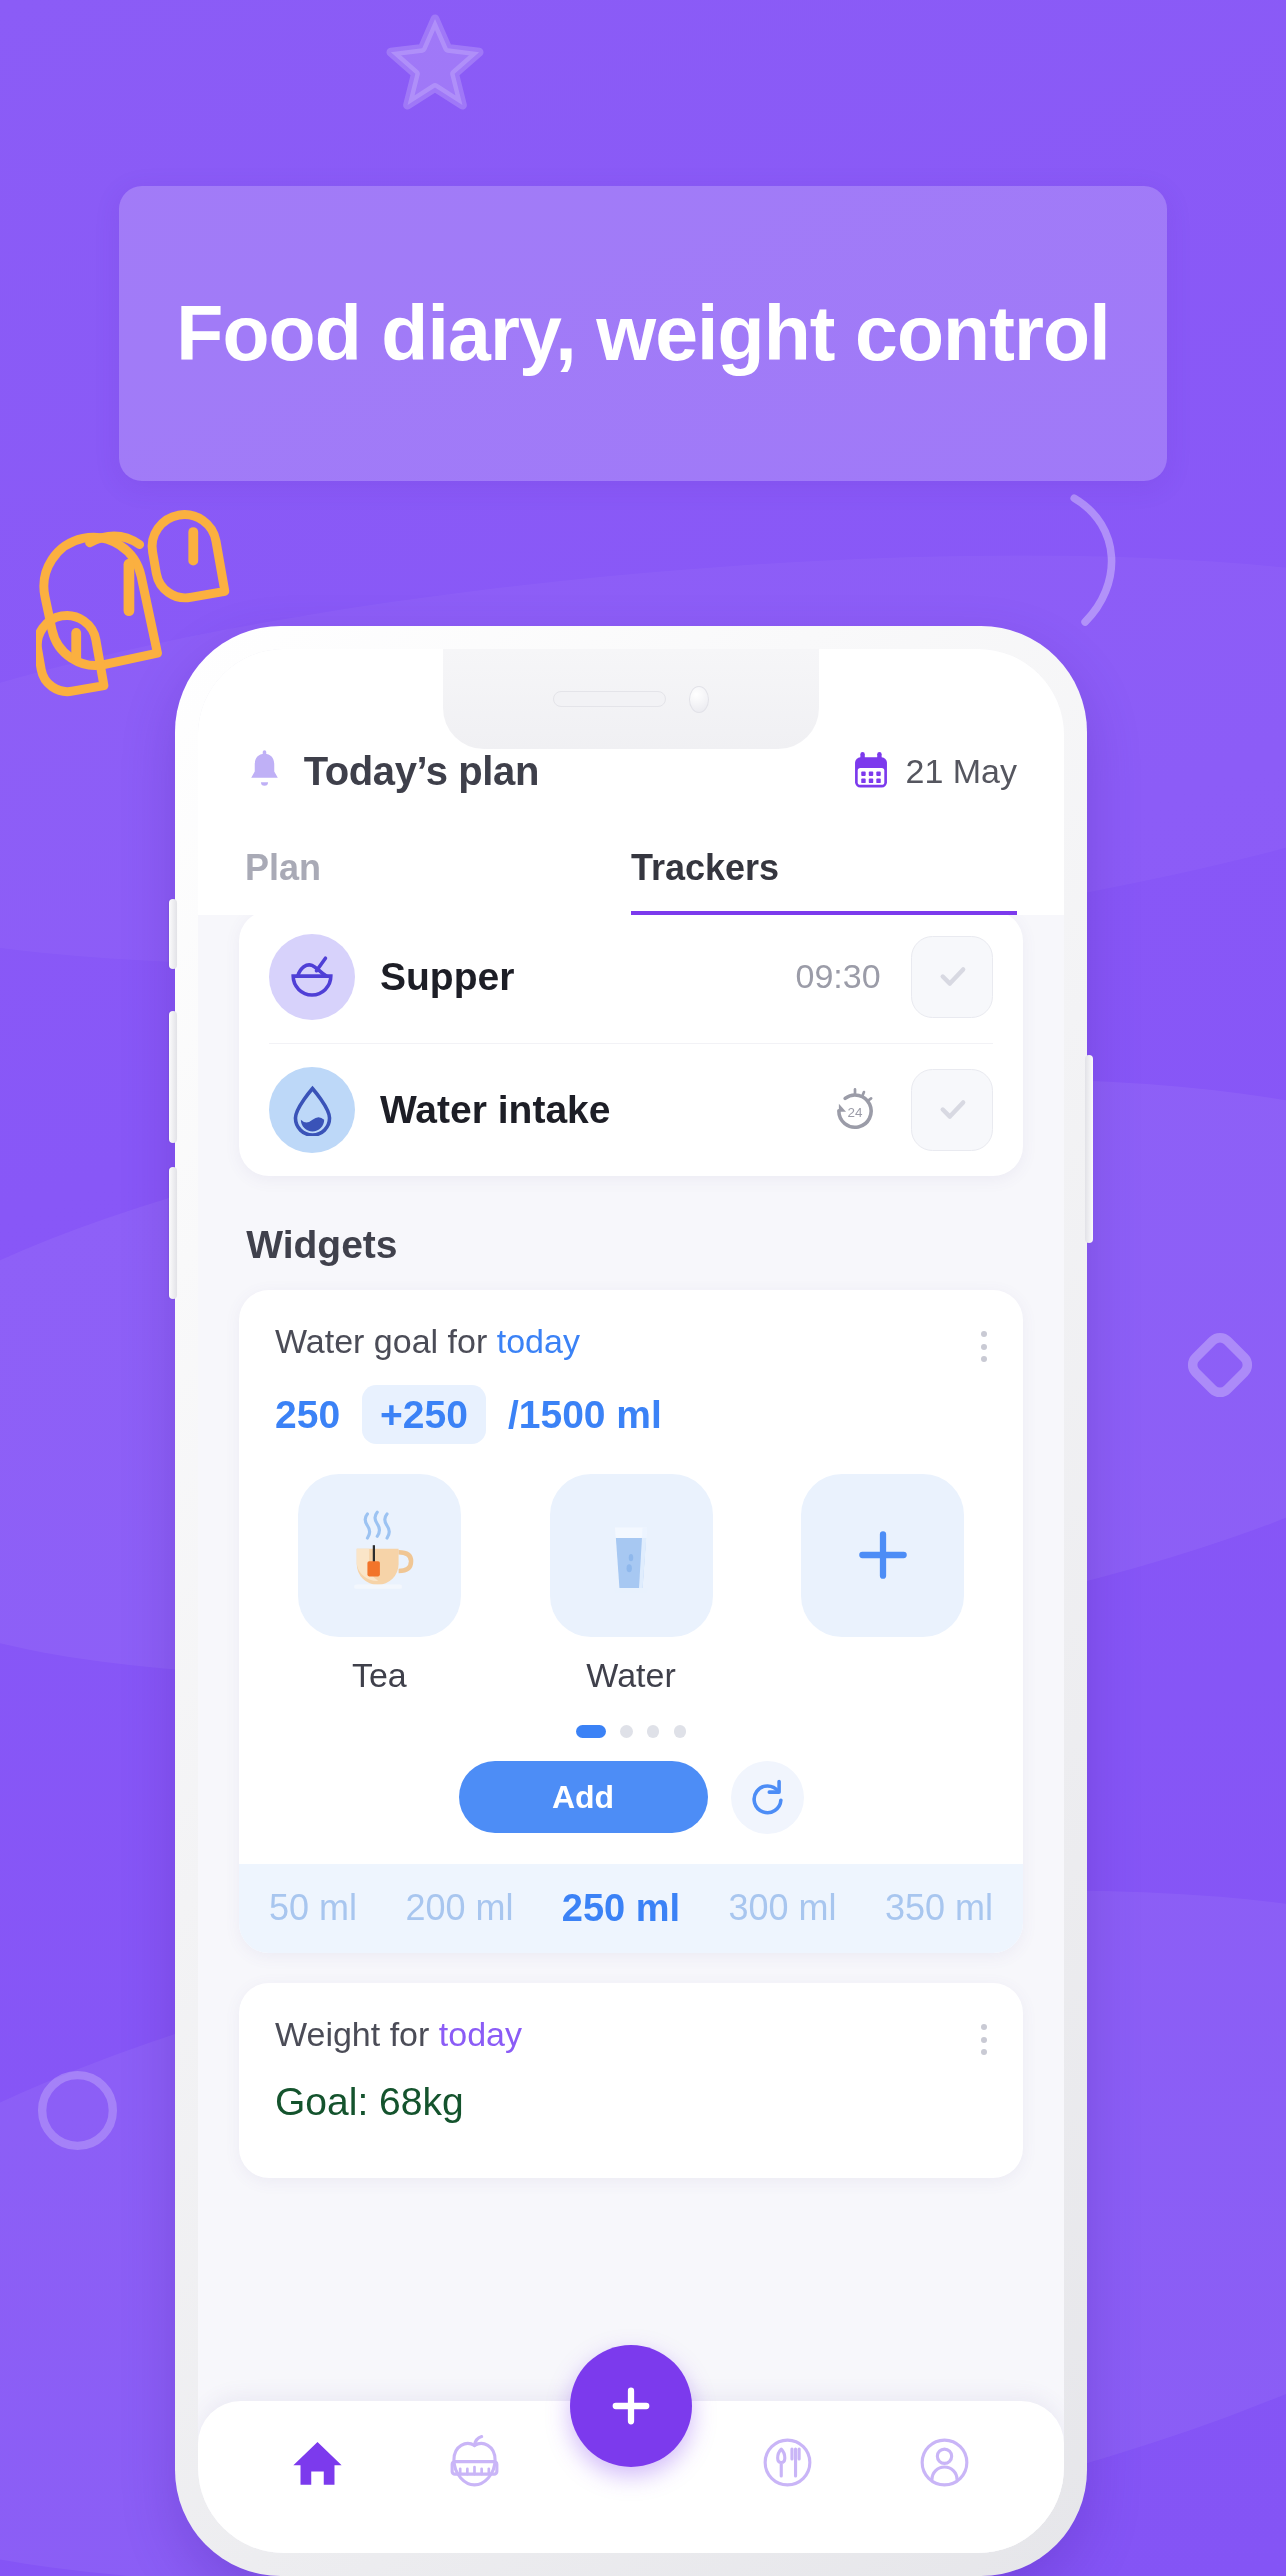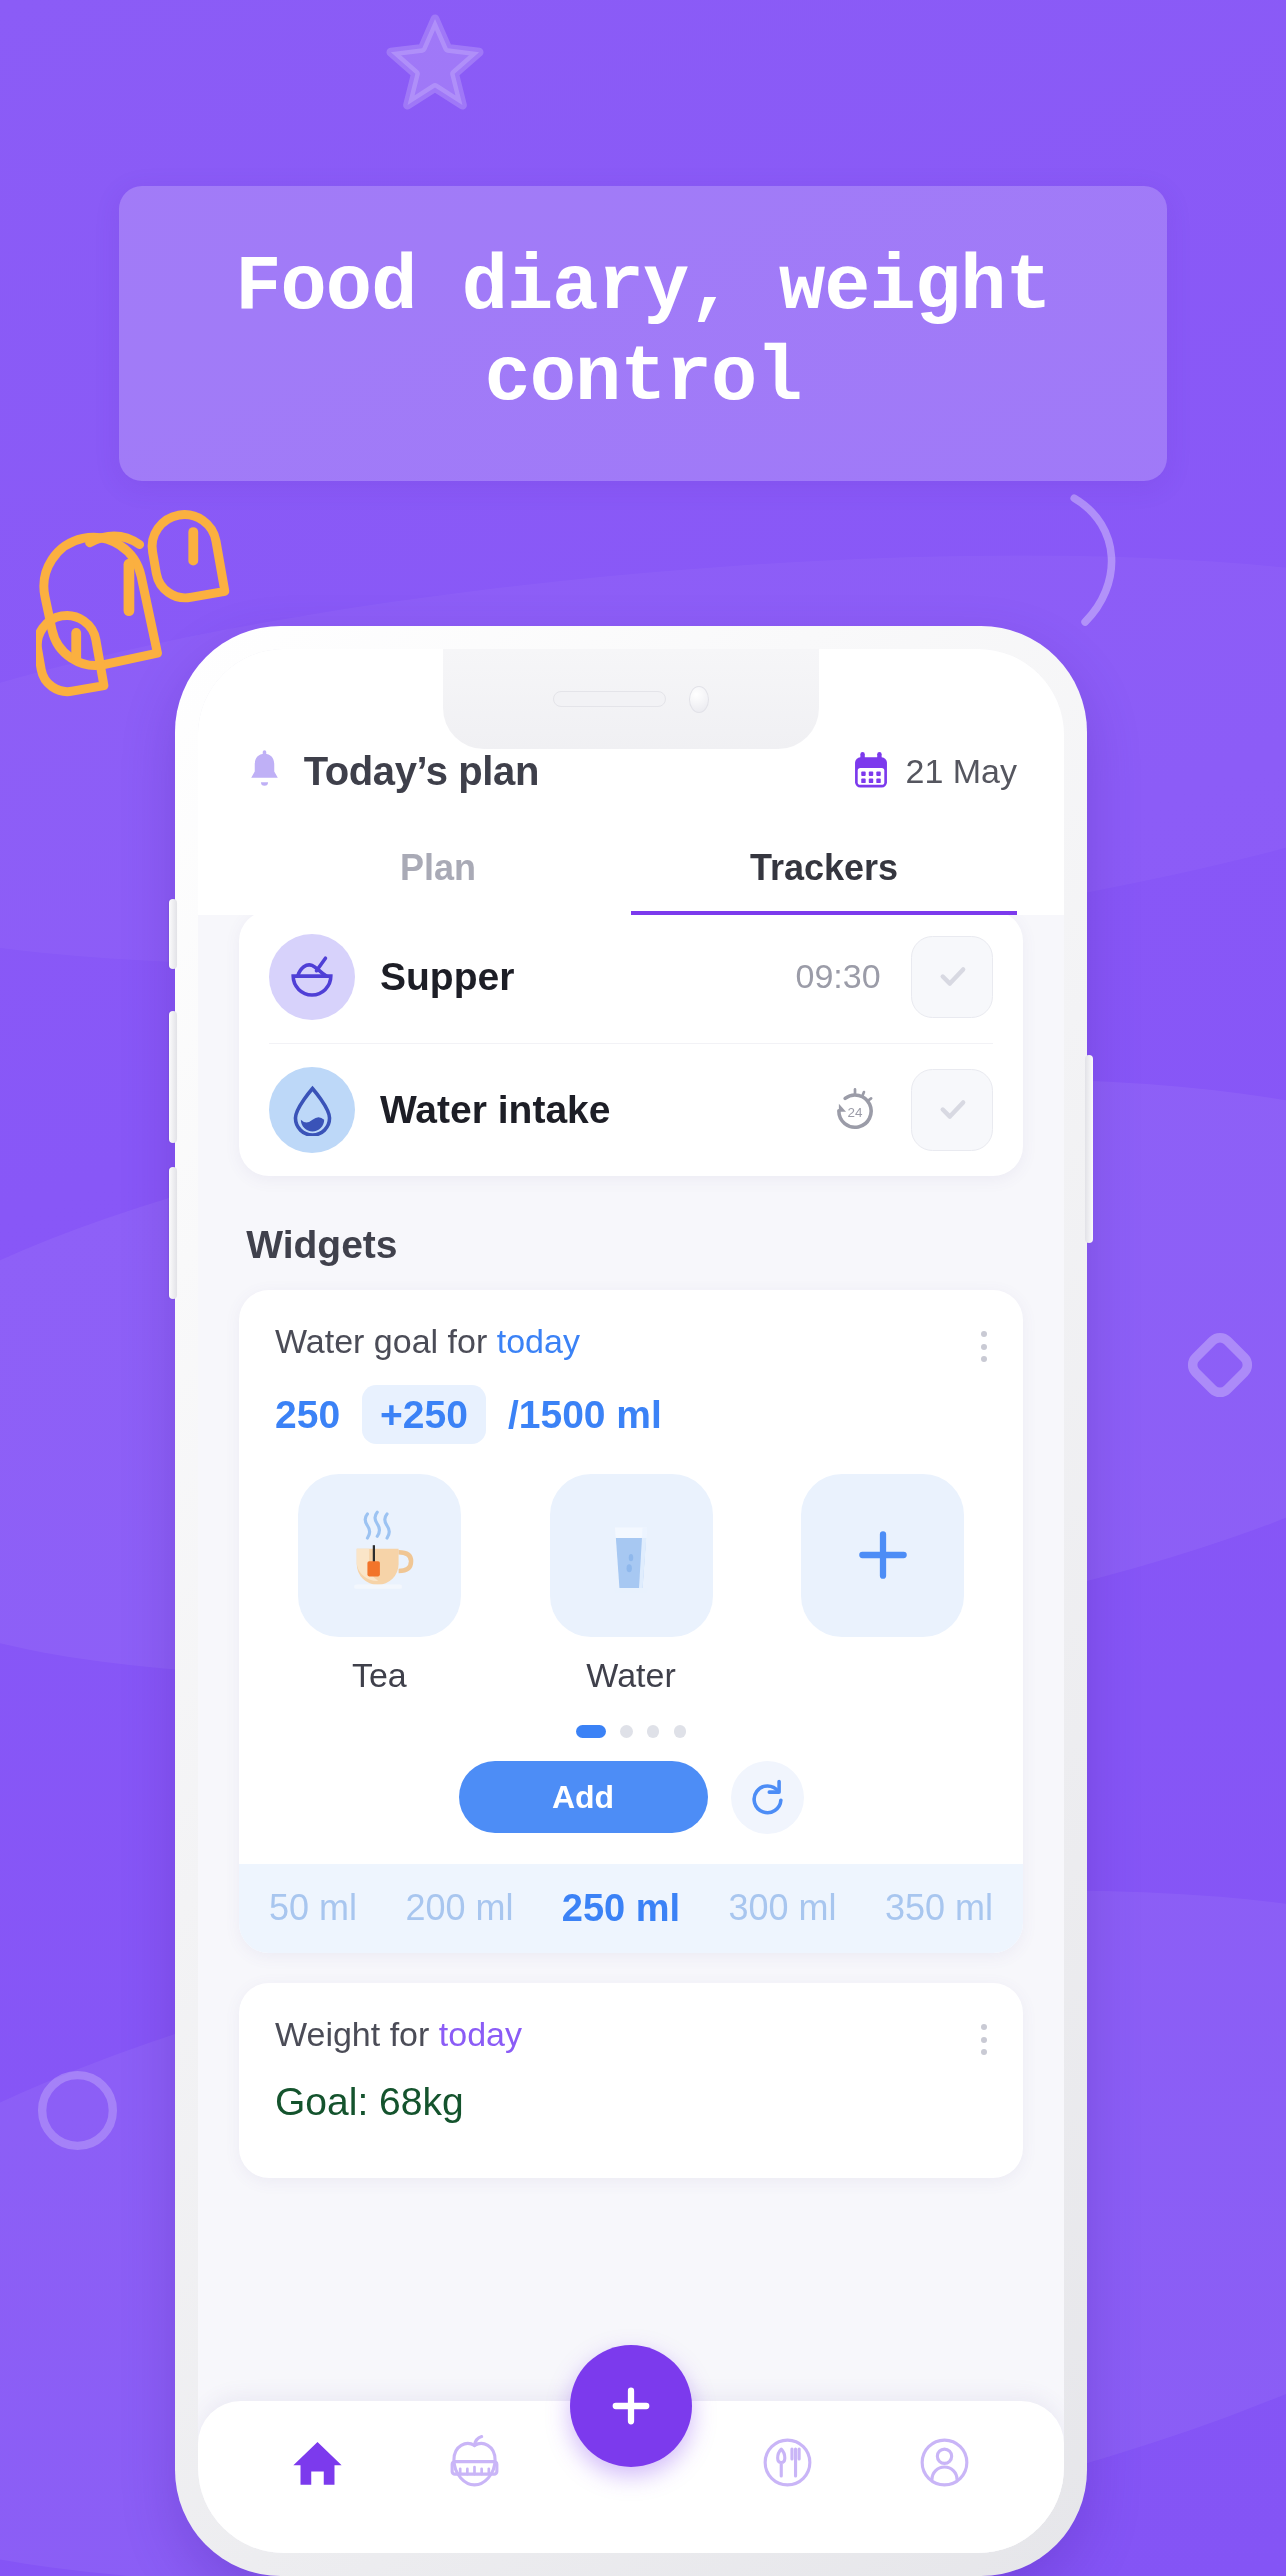--- a/index.html
+++ b/index.html
@@ -48,21 +48,20 @@
 
   
   .headline {
     position: absolute;
     left: 119px; top: 186px;
     width: 1048px; height: 295px;
     background: rgba(255,255,255,0.20);
     border-radius: 23px;
     display: flex; align-items: center; justify-content: center;
     box-shadow: 0 5.4px 27px rgba(80,30,170,0.10);
-    font-family: Liberation Mono, monospace;
   }
   .headline-text {
     color: #ffffff;
     font-size: 77px;
     font-weight: bold;
     line-height: 1.18;
     text-align: center;
     letter-spacing: -0.9px;
     padding: 0 27px;
   }
@@ -146,21 +145,21 @@
     letter-spacing: -0.4px;
   }
   .header-right { display: flex; align-items: center; gap: 16px; }
   .cal-icon { width: 38px; height: 39px; flex: none; }
   .cal-date { font-size: 34px; color: #55565f; }
 
   .tabs {
     display: flex; background: #ffffff;
   }
   .tab {
-    flex: 1; text-align: center;
+    flex: 1; text-align: left;
     font-size: 36px; font-weight: bold;
     padding: 23px 0 21.5px 0;
     color: #a9aab6;
     border-bottom: 4.5px solid transparent;
   }
   .tab.active { color: #35363f; border-bottom-color: #7c3aed; }
 
   .scroll-body {
     flex: 1; overflow: hidden;
     padding: 0 41px;

